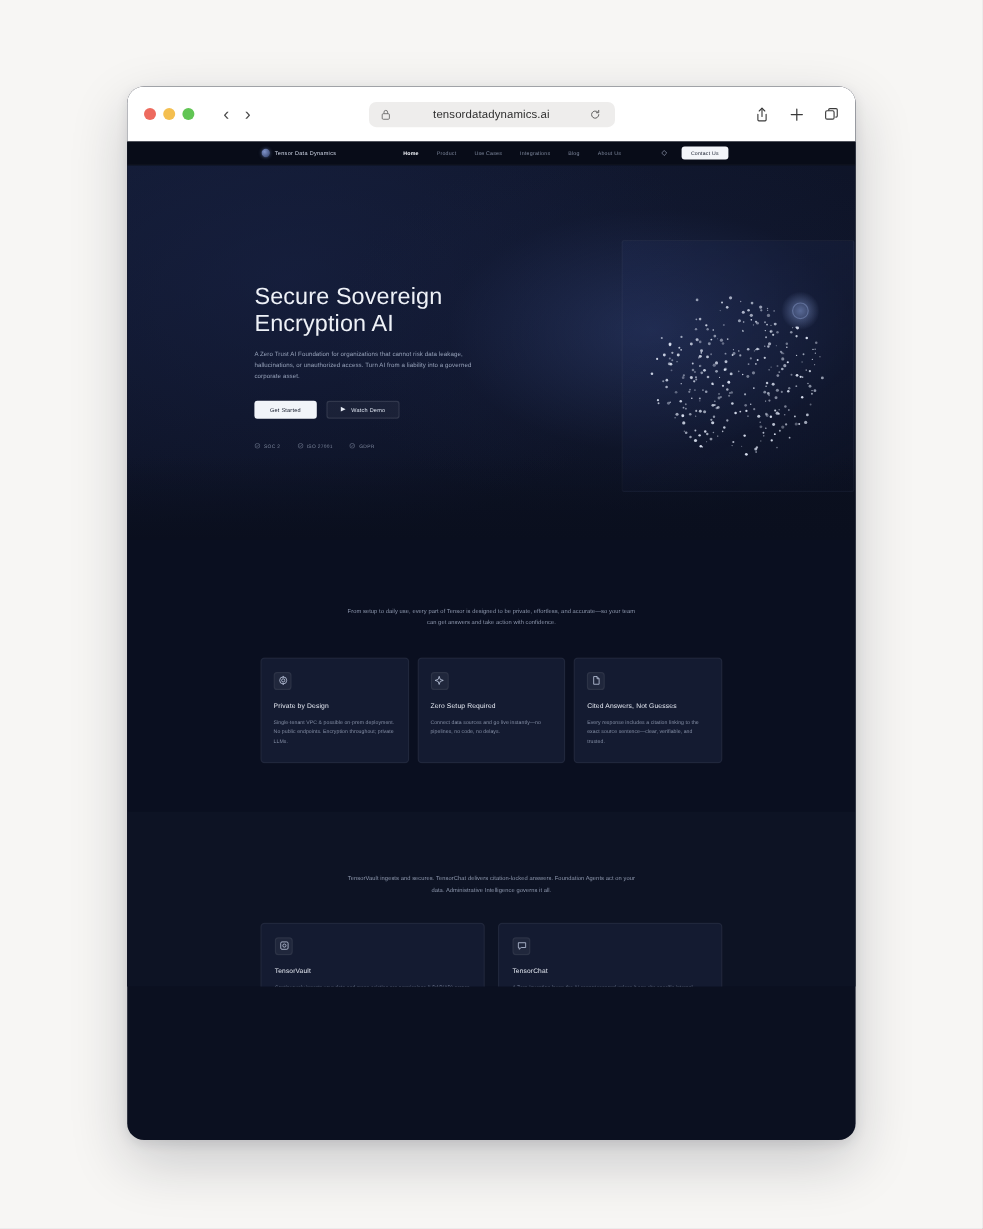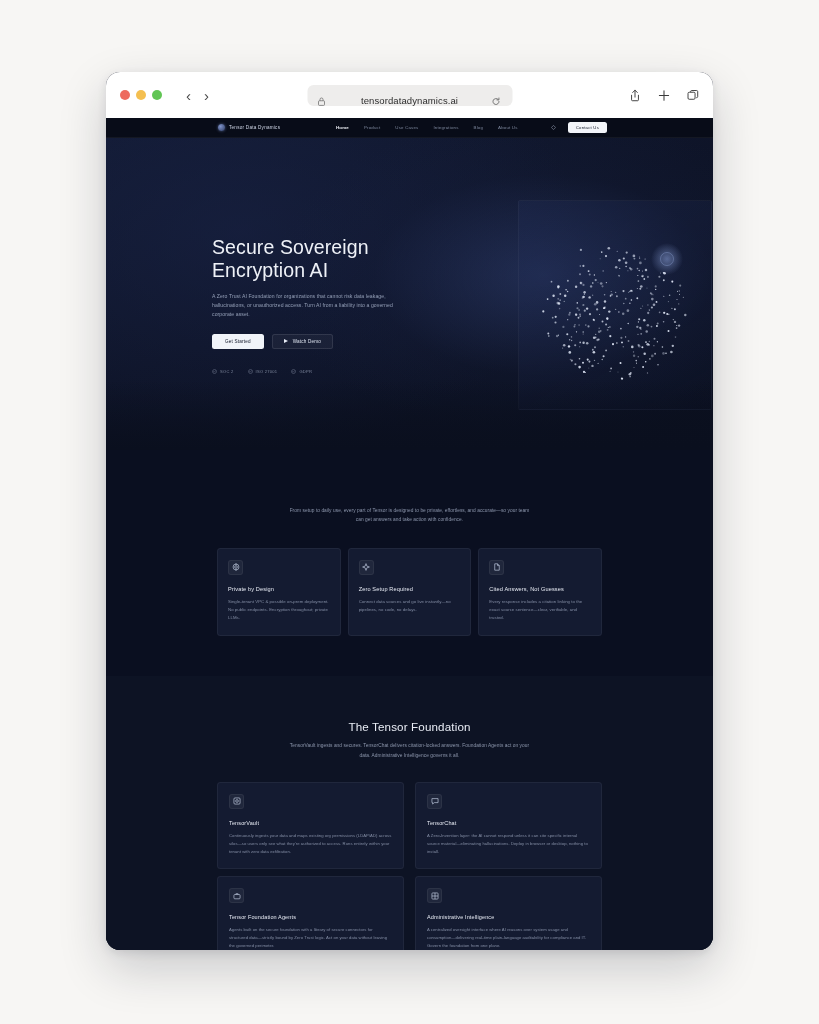--- a/index.html
+++ b/index.html
@@ -34,37 +34,37 @@
   .dot.yellow { background: #f4bf50; }
   .dot.green { background: #61c554; }
 
   .navarrows { display: flex; gap: 13px; margin-left: 14px; color: #4a4a4a; }
   .navarrows span { font-size: 15px; line-height: 1; cursor: default; }
 
   .urlbar {
     position: absolute; left: 50%; transform: translateX(-50%);
     width: 205px; height: 21px;
     background: #eeedec; border-radius: 6px;
-    display: flex; align-items: flex-end; justify-content: center;
+    display: flex; align-items: center; justify-content: center;
     gap: 0;
   }
   .urlbar .lock { position: absolute; left: 10px; width: 8px; height: 9px; }
   .urlbar .urltext {
     font-size: 9.5px; color: #2d2d2d; letter-spacing: .1px;
   }
   .urlbar .reload { position: absolute; right: 12px; width: 9px; height: 9px; }
 
   .chrome-right {
     position: absolute; right: 14px;
     display: flex; align-items: center; gap: 17px; color: #3a3a3a;
   }
   .chrome-right .ci { width: 12px; height: 13px; display: block; }
 
   
-  .viewport { height: 832px; background: #0a0f1e; overflow: hidden; position: relative; }
+  .viewport { height: 704px; background: #0a0f1e; overflow: hidden; position: relative; }
 
   
   .sitenav {
     height: 20px; background: #080c18;
     border-bottom: 1px solid rgba(255,255,255,.05);
     display: flex; align-items: center;
     padding: 0 0 0 0;
     position: relative;
   }
   .brand {
@@ -663,21 +663,20 @@
                 <path d="M6.8 1.2v2.7h2.6" fill="none" stroke="#c3cde3" stroke-width="1" stroke-linejoin="round"></path>
               </svg>
             </div>
             <div class="card-title">Cited Answers, Not Guesses</div>
             <div class="card-body">Every response includes a citation linking to the exact source sentence—clear, verifiable, and trusted.</div>
           </div>
         </div>
       </div>
 
       <div class="sec-found">
-        <h2 class="sec-h2">The Tensor Foundation</h2>
         <p class="sec-sub">TensorVault ingests and secures. TensorChat delivers citation-locked answers. Foundation Agents act on your data. Administrative Intelligence governs it all.</p>
 
         <div class="cards4">
           <div class="card4">
             <div class="card-ico">
               <svg width="8" height="8" viewBox="0 0 12 12">
                 <rect x="1.4" y="1.4" width="9.2" height="9.2" rx="1.6" fill="none" stroke="#c3cde3" stroke-width="1"></rect>
                 <circle cx="6" cy="6" r="2" fill="none" stroke="#c3cde3" stroke-width="1"></circle>
               </svg>
             </div>

